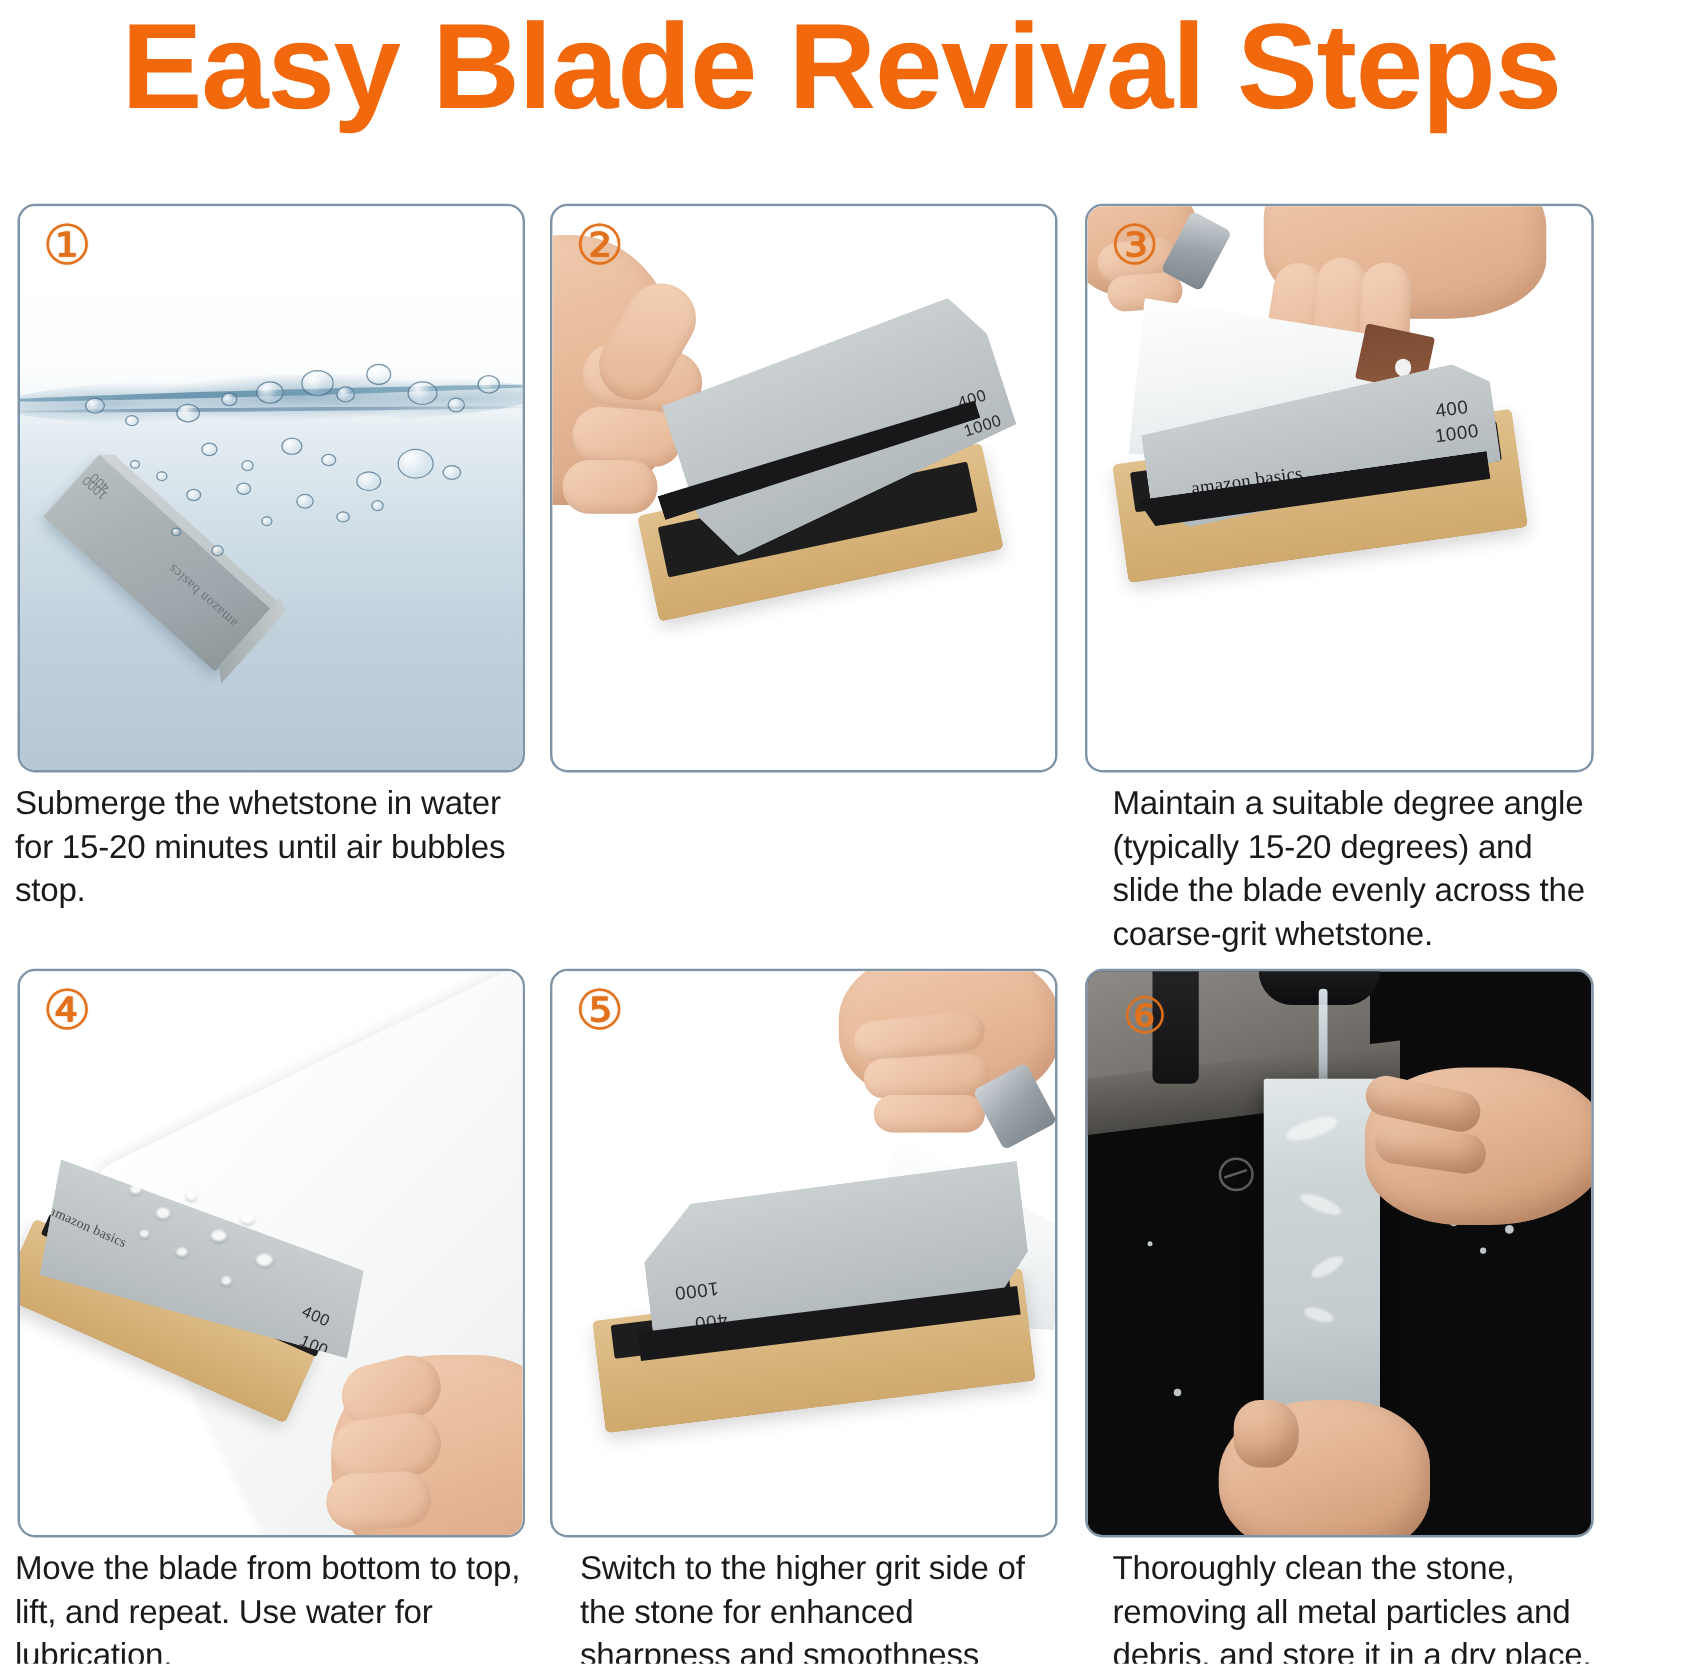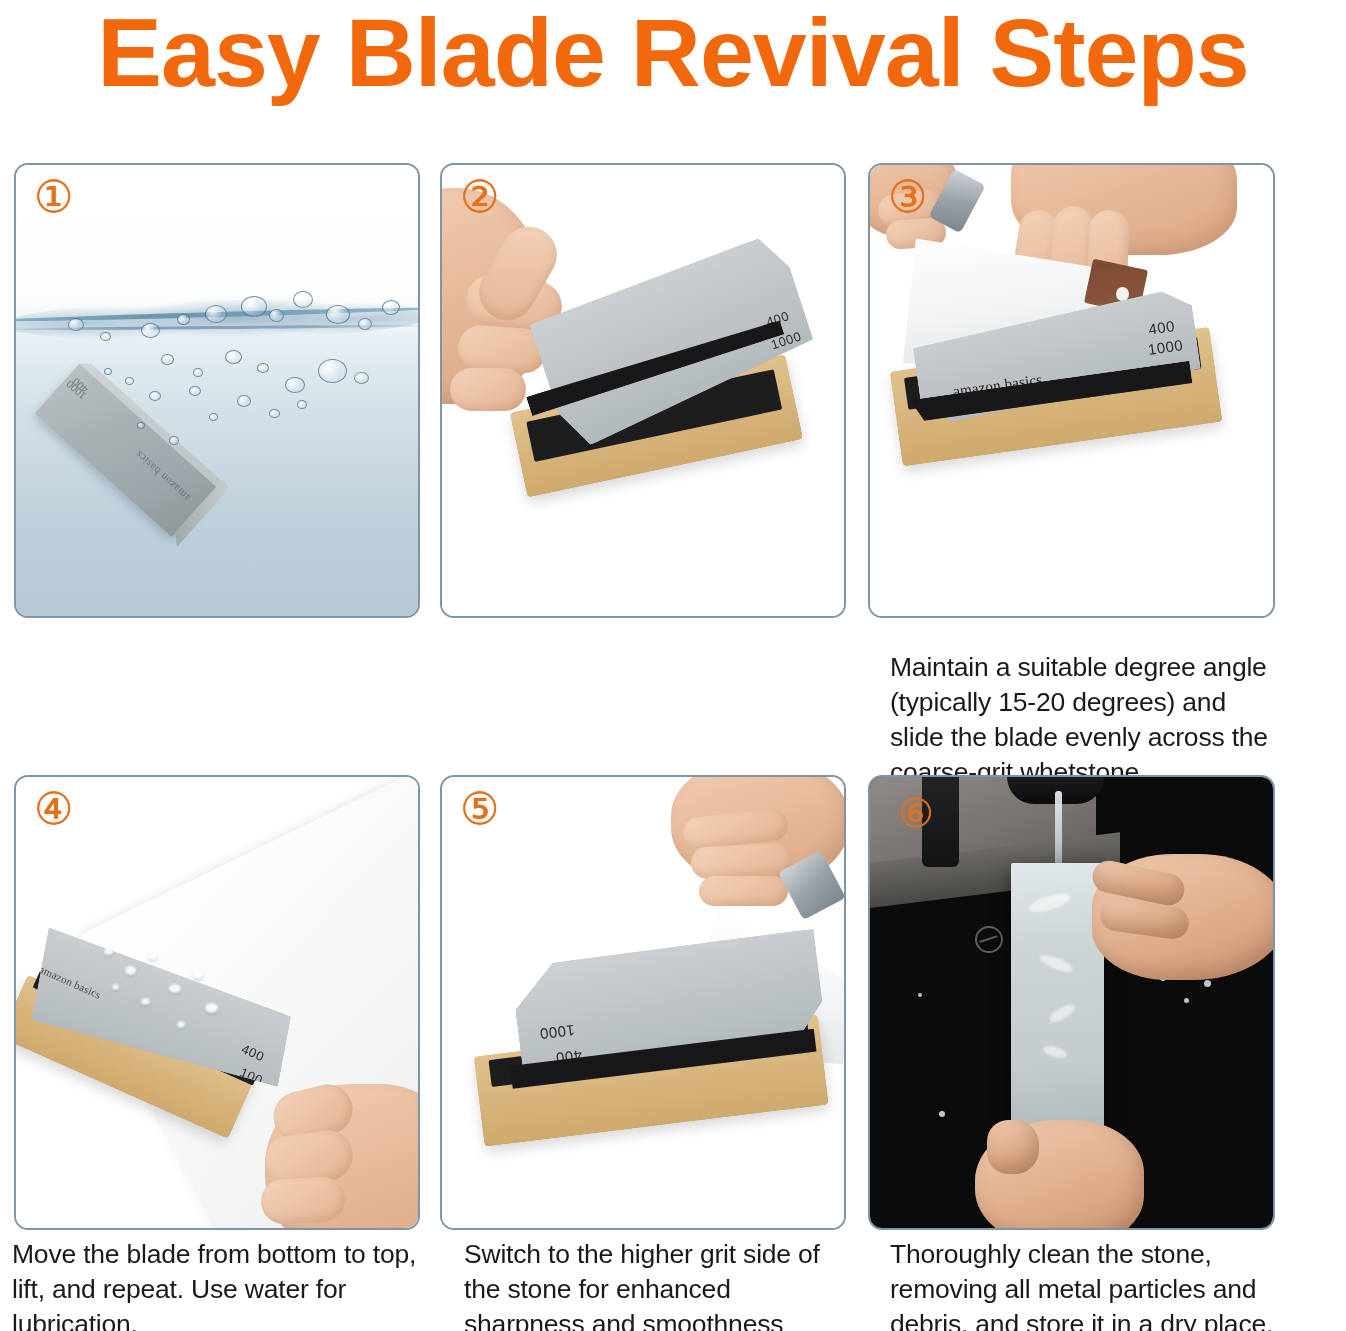--- a/index.html
+++ b/index.html
@@ -306,20 +306,21 @@
       </div>
 
       <div class="bub" style="left:27%; top:47%; width:9px; height:8px;"></div>
       <div class="bub" style="left:33%; top:50%; width:12px; height:10px;"></div>
       <div class="bub" style="left:30%; top:57%; width:8px; height:7px;"></div>
       <div class="bub" style="left:38%; top:60%; width:10px; height:9px;"></div>
 
       <div class="badge">①</div>
     </div>
   </div>
+  <div class="caption" style="left:12px; top:625px; width:410px;">Submerge the whetstone in water for 15-20 minutes until air bubbles stop.</div>
 
   <div class="cell" style="left:440px; top:163px; width:406px; height:455px;">
     <div class="panel" style="width:406px; height:455px;">
       <div class="scene">
 
         <div class="hand" style="left:-16%; top:5%; width:42%; height:48%; border-radius:45% 55% 50% 40%;"></div>
         <div class="finger" style="left:6%; top:25%; width:24%; height:11%; transform:rotate(8deg);"></div>
         <div class="finger" style="left:4%; top:36%; width:22%; height:10%; transform:rotate(4deg);"></div>
         <div class="finger" style="left:2%; top:45%; width:19%; height:9.5%; transform:rotate(0deg);"></div>
         <div class="finger" style="left:12%; top:13%; width:14%; height:22%; transform:rotate(30deg); border-radius:40px;"></div>
@@ -374,21 +375,21 @@
           <div class="brand-label" style="left:12%; top:62%;">amazon basics</div>
           <div class="grit-label" style="right:7%; top:27%;">400</div>
           <div class="grit-label" style="right:5%; top:47%;">1000</div>
         </div>
         <div class="stone-edge-black" style="left:10%; top:52%; width:70%; height:5%; transform:rotate(-8deg); transform-origin:left top;
                     clip-path:polygon(0 0, 100% 0, 100% 100%, 4% 100%);"></div>
       </div>
       <div class="badge">③</div>
     </div>
   </div>
-  <div class="caption" style="left:890px; top:650px; width:390px;">Maintain a suitable degree angle (typically 15-20 degrees) and slide the blade evenly across the coarse-grit whetstone.</div>
+  <div class="caption" style="left:890px; top:625px; width:390px;">Maintain a suitable degree angle (typically 15-20 degrees) and slide the blade evenly across the coarse-grit whetstone.</div>
 
   <div class="cell" style="left:14px; top:775px; width:406px; height:455px;">
     <div class="panel" style="width:406px; height:455px;">
       <div class="scene">
 
         <div class="towel" style="left:14%; top:36%; width:120%; height:90%; transform:rotate(-26deg); transform-origin:left top; border-radius:18px 0 0 0;"></div>
 
         <div class="bamboo" style="left:3%; top:44%; width:62%; height:15%; transform:rotate(24deg); transform-origin:left top;">
           <div class="bamboo-top"></div>
         </div>

